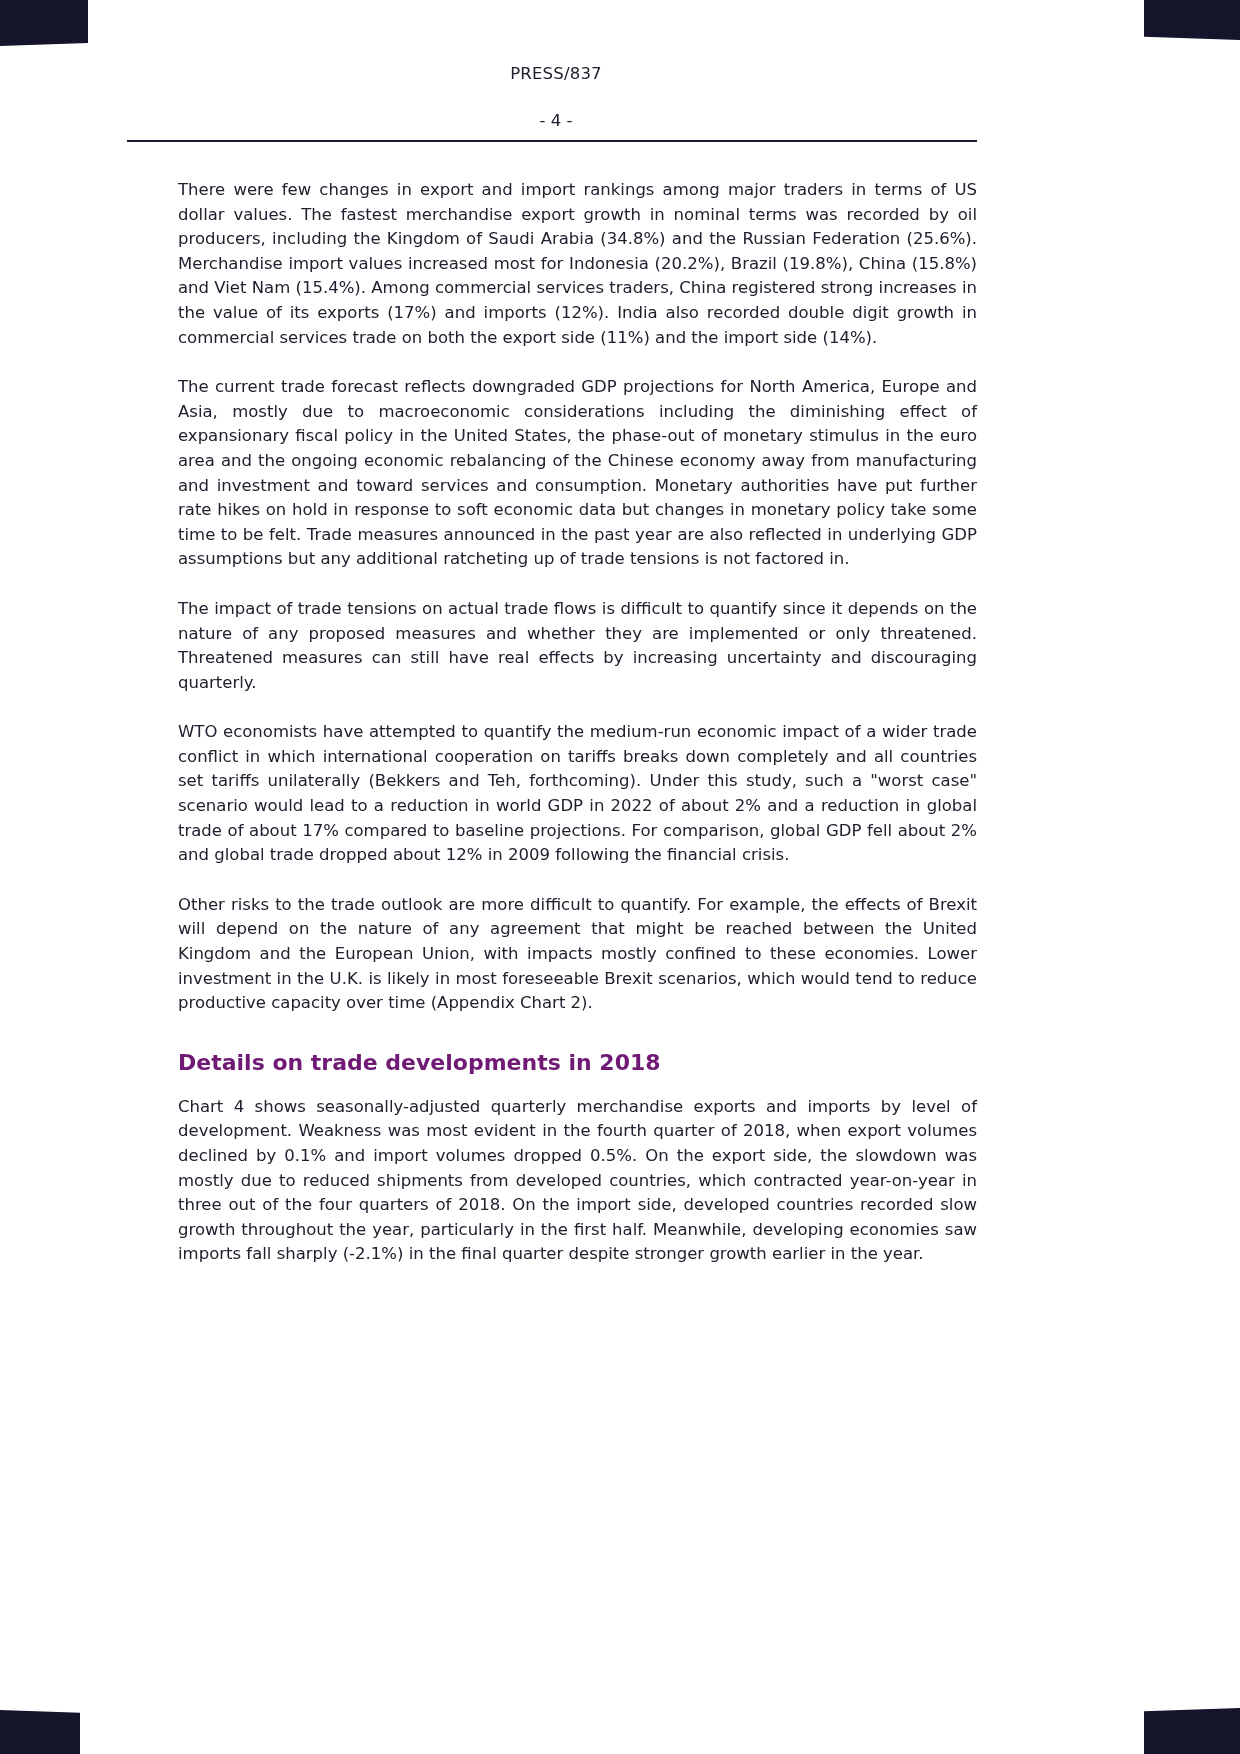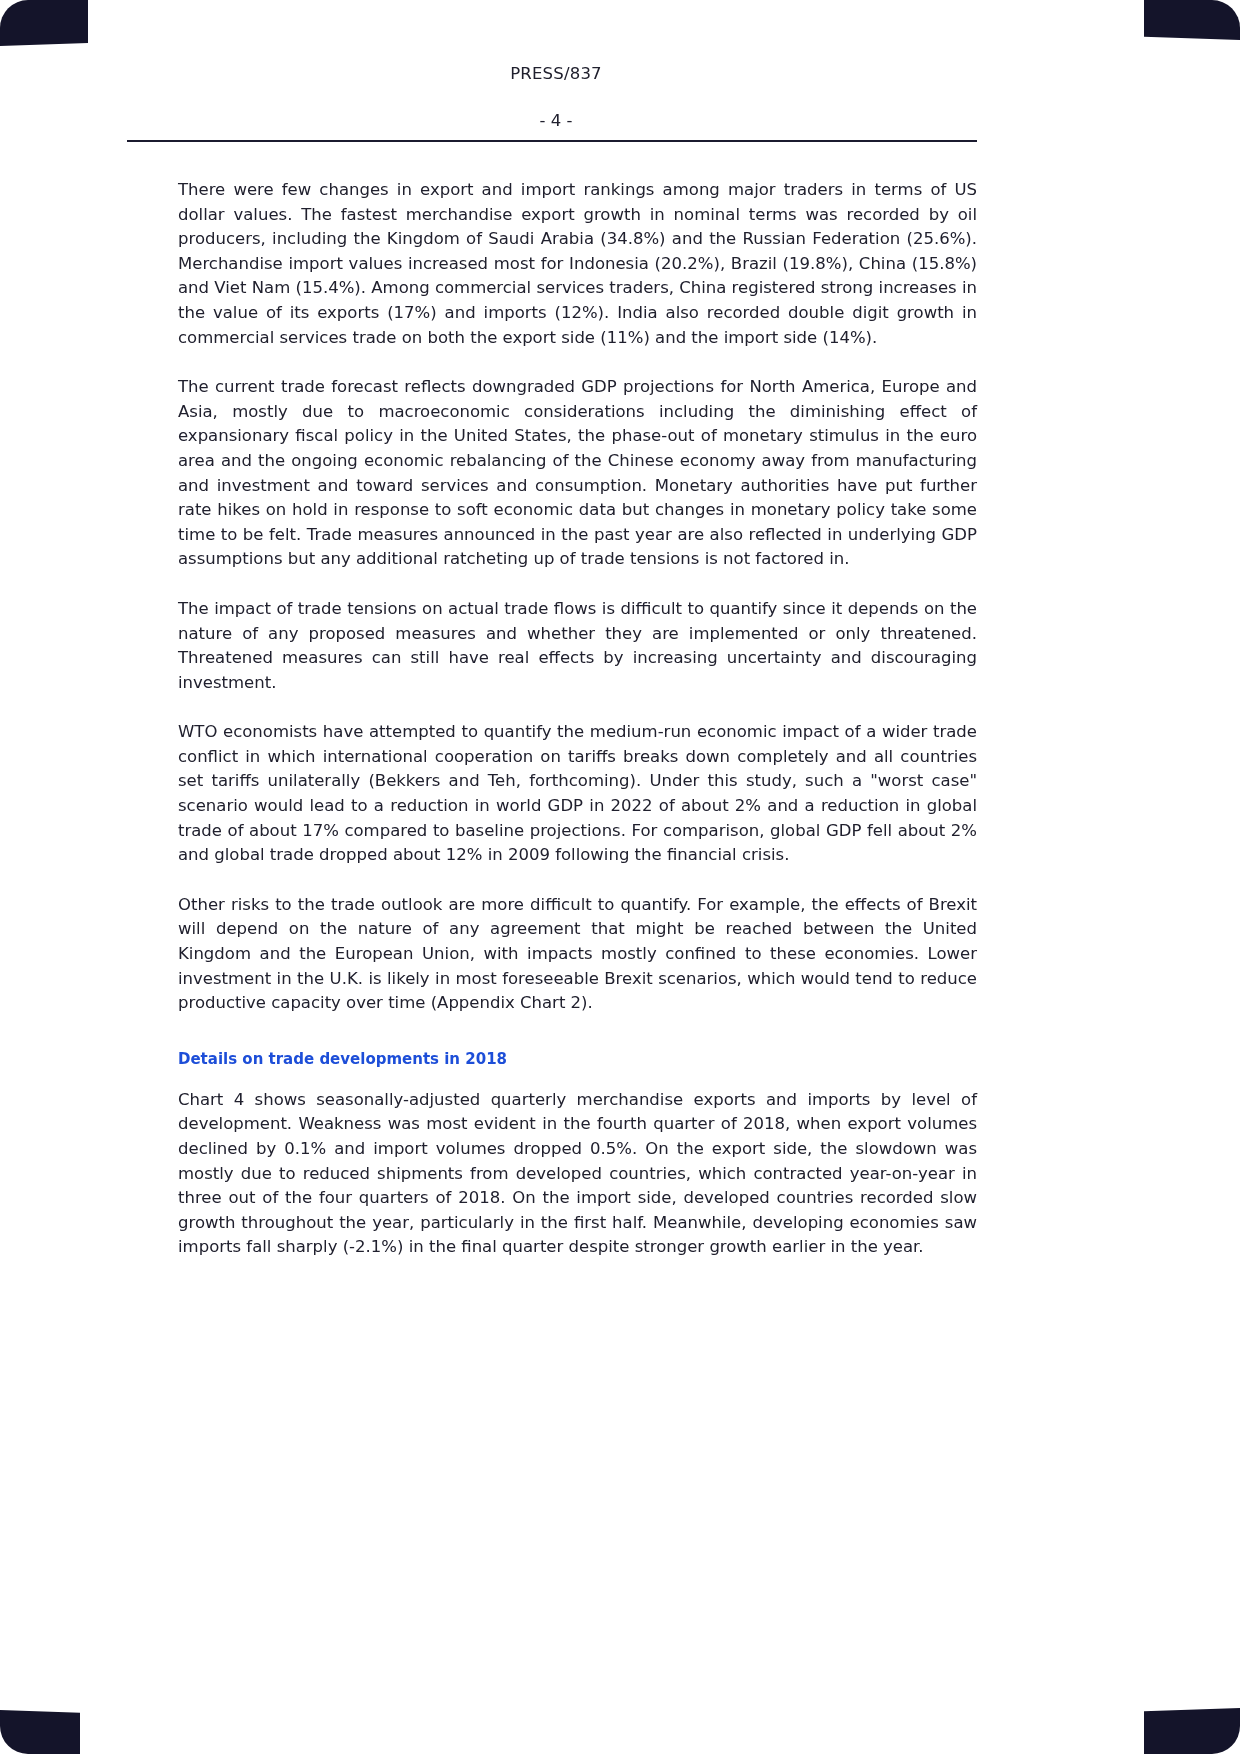--- a/index.html
+++ b/index.html
@@ -8,21 +8,20 @@
     background: #ffffff;
   }
   .page {
     position: relative;
     width: 1240px;
     height: 1754px;
     background: #ffffff;
     font-family: "DejaVu Sans", "Liberation Sans", sans-serif;
     color: #20202e;
     overflow: hidden;
-    border-radius: 28px;
   }
   
   .corner {
     position: absolute;
     background: #14142a;
   }
   .corner.tl { top: 0; left: 0; width: 88px; height: 46px; transform: skewY(-2deg); transform-origin: top left; }
   .corner.tr { top: 0; right: 0; width: 96px; height: 40px; transform: skewY(2deg); transform-origin: top right; }
   .corner.bl { bottom: 0; left: 0; width: 80px; height: 44px; transform: skewY(2deg); transform-origin: bottom left; }
   .corner.br { bottom: 0; right: 0; width: 96px; height: 46px; transform: skewY(-2deg); transform-origin: bottom right; }
@@ -54,23 +53,23 @@
     margin-top: 36px;
     margin-left: 43px;
   }
   .para {
     font-size: 16.5px;
     line-height: 24.6px;
     text-align: justify;
     margin: 0 0 25px 0;
   }
   .section-heading {
-    font-size: 15px;
+    font-size: 22px;
     font-weight: bold;
-    color: #1d4ed8;
+    color: #701a75;
     margin: 34px 0 20px 0;
   }
 </style>
 </head>
 <body>
 
 <div class="page">
 
   <div class="corner tl"></div>
   <div class="corner tr"></div>
@@ -84,21 +83,21 @@
     <div class="page-number">- 4 -</div>
 
     <hr class="header-rule">
 
     <div class="body-text">
 
       <p class="para">There were few changes in export and import rankings among major traders in terms of US dollar values.  The fastest merchandise export growth in nominal terms was recorded by oil producers, including the Kingdom of Saudi Arabia (34.8%) and the Russian Federation (25.6%). Merchandise import values increased most for Indonesia (20.2%), Brazil (19.8%), China (15.8%) and Viet Nam (15.4%). Among commercial services traders, China registered strong increases in the value of its exports (17%) and imports (12%).  India also recorded double digit growth in commercial services trade on both the export side (11%) and the import side (14%).</p>
 
       <p class="para">The current trade forecast reflects downgraded GDP projections for North America, Europe and Asia, mostly due to macroeconomic considerations including the diminishing effect of expansionary fiscal policy in the United States, the phase-out of monetary stimulus in the euro area and the ongoing economic rebalancing of the Chinese economy away from manufacturing and investment and toward services and consumption. Monetary authorities have put further rate hikes on hold in response to soft economic data but changes in monetary policy take some time to be felt. Trade measures announced in the past year are also reflected in underlying GDP assumptions but any additional ratcheting up of trade tensions is not factored in.</p>
 
-      <p class="para">The impact of trade tensions on actual trade flows is difficult to quantify since it depends on the nature of any proposed measures and whether they are implemented or only threatened. Threatened measures can still have real effects by increasing uncertainty and discouraging investment.</p>
+      <p class="para">The impact of trade tensions on actual trade flows is difficult to quantify since it depends on the nature of any proposed measures and whether they are implemented or only threatened. Threatened measures can still have real effects by increasing uncertainty and discouraging quarterly.</p>
 
       <p class="para">WTO economists have attempted to quantify the medium-run economic impact of a wider trade conflict in which international cooperation on tariffs breaks down completely and all countries set tariffs unilaterally (Bekkers and Teh, forthcoming). Under this study, such a "worst case" scenario would lead to a reduction in world GDP in 2022 of about 2% and a reduction in global trade of about 17% compared to baseline projections. For comparison, global GDP fell about 2% and global trade dropped about 12% in 2009 following the financial crisis.</p>
 
       <p class="para">Other risks to the trade outlook are more difficult to quantify. For example, the effects of Brexit will depend on the nature of any agreement that might be reached between the United Kingdom and the European Union, with impacts mostly confined to these economies. Lower investment in the U.K. is likely in most foreseeable Brexit scenarios, which would tend to reduce productive capacity over time (Appendix Chart 2).</p>
 
       <h2 class="section-heading">Details on trade developments in 2018</h2>
 
 
       <p class="para">Chart 4 shows seasonally-adjusted quarterly merchandise exports and imports by level of development. Weakness was most evident in the fourth quarter of 2018, when export volumes declined by 0.1% and import volumes dropped 0.5%. On the export side, the slowdown was mostly due to reduced shipments from developed countries, which contracted year-on-year in three out of the four quarters of 2018. On the import side, developed countries recorded slow growth throughout the year, particularly in the first half. Meanwhile, developing economies saw imports fall sharply (-2.1%) in the final quarter despite stronger growth earlier in the year.</p>
 

